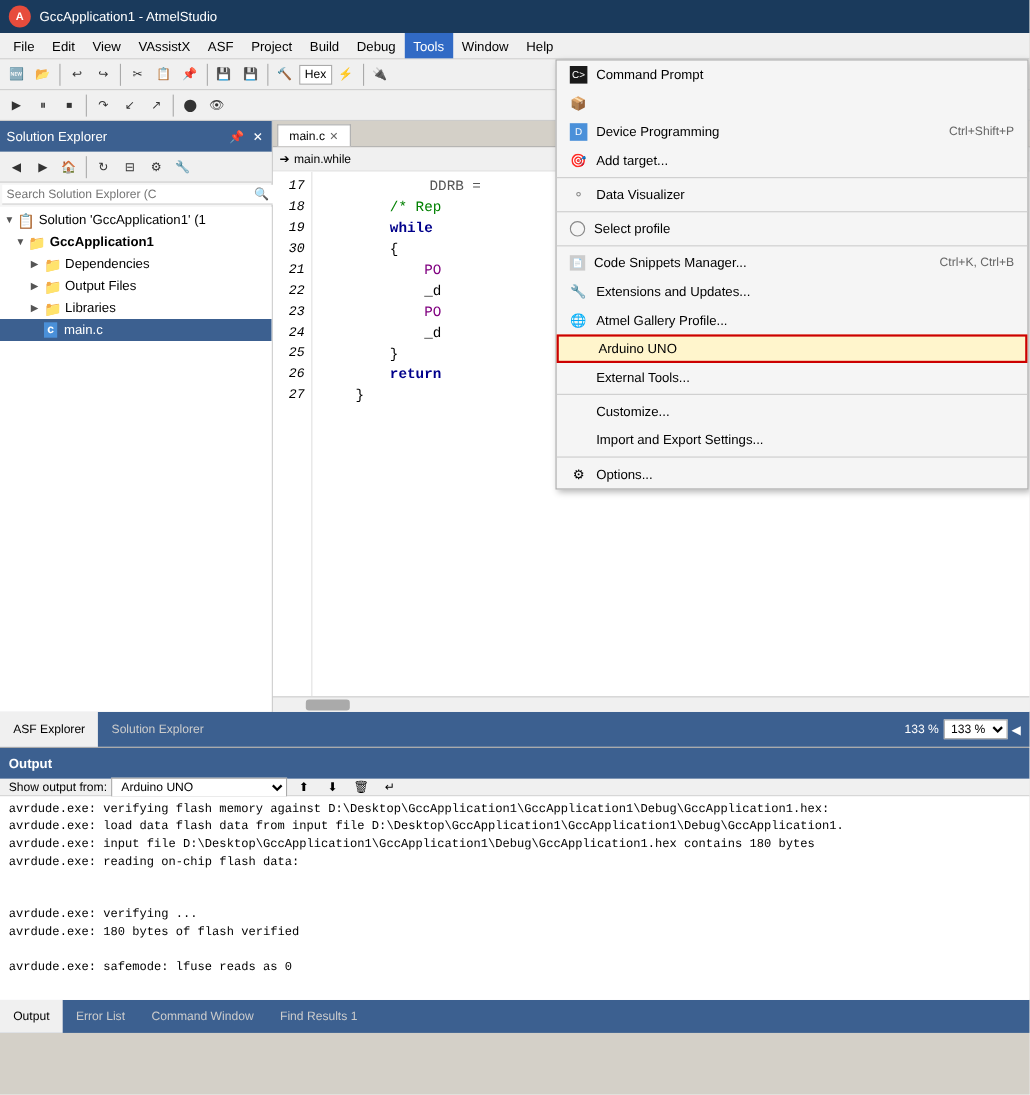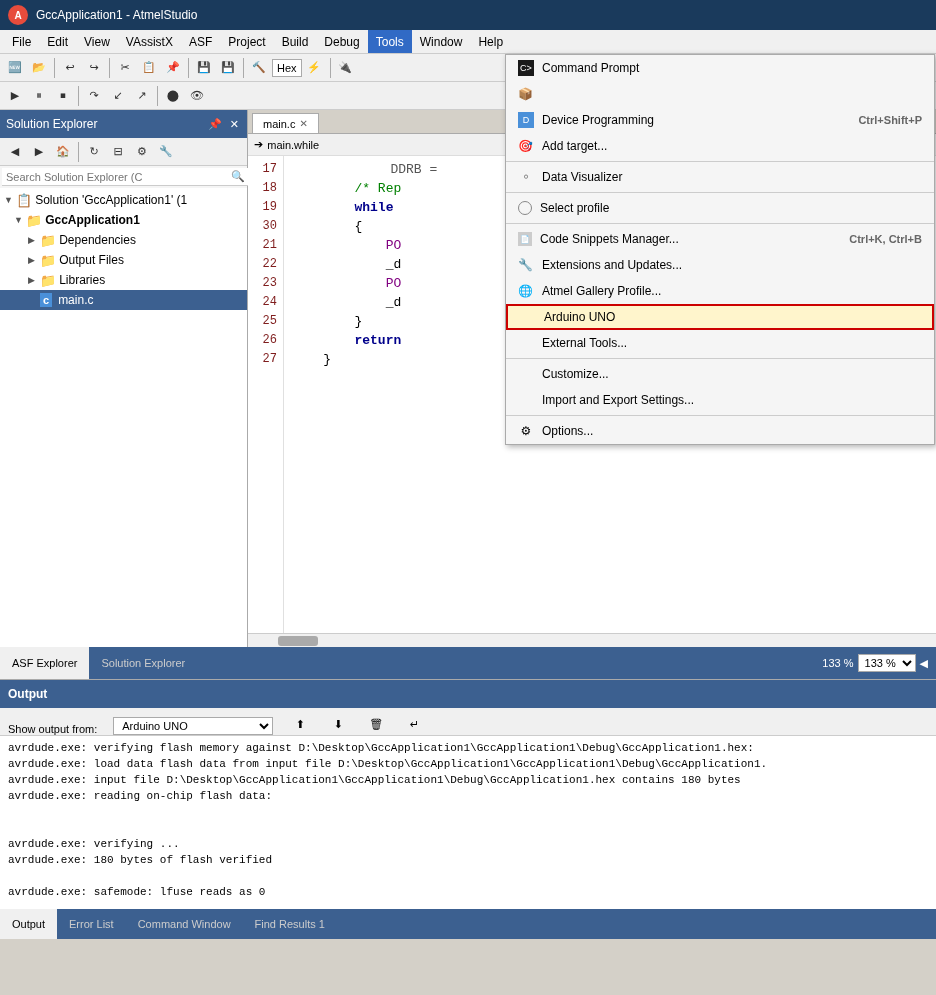--- a/index.html
+++ b/index.html
@@ -191,24 +191,25 @@
       background: white;
       display: flex;
       overflow: hidden;
       font-family: 'Consolas', 'Courier New', monospace;
       font-size: 13px;
     }
     .line-numbers {
       background: white;
       padding: 4px 6px;
       text-align: right;
-      color: #7f1d1d;
+      color: #000000;
       border-right: 1px solid #e0e0e0;
       min-width: 36px;
       user-select: none;
+      font-style: italic;
     }
     .line-num { height: 19px; line-height: 19px; font-size: 12px; }
     .code-content {
       flex: 1;
       padding: 4px 8px;
       overflow: hidden;
     }
     .code-line { height: 19px; line-height: 19px; white-space: pre; }
     .kw { color: #00008b; font-weight: bold; }
     .cm { color: #008000; }
@@ -265,26 +266,26 @@
       color: white;
       height: 28px;
       display: flex;
       align-items: center;
       padding: 0 8px;
       font-size: 12px;
       font-weight: bold;
     }
     .output-toolbar {
       background: #f0f0f0;
-      height: 28px;
-      display: flex;
-      align-items: flex-end;
+      height: 16px;
+      display: flex;
+      align-items: center;
       padding: 0 8px;
       border-bottom: 1px solid #ccc;
-      gap: 16px;
+      gap: 4px;
     }
     .output-source-label { font-size: 11px; }
     .output-source-select {
       font-size: 11px;
       background: white;
       border: 1px solid #aaa;
       padding: 1px 4px;
       width: 160px;
     }
     .output-btn { width: 22px; height: 22px; display: flex; align-items: center; justify-content: center; cursor: pointer; font-size: 11px; border: 1px solid transparent; }
@@ -347,21 +348,21 @@
       gap: 8px;
       height: 26px;
     }
     .dropdown-item.highlighted {
       background: #fff5cc;
       border: 2px solid #cc0000;
     }
     .dropdown-sep { height: 1px; background: #ccc; margin: 2px 0; }
     .dropdown-icon { width: 16px; height: 16px; display: flex; align-items: center; justify-content: center; font-size: 12px; }
     .dropdown-label { flex: 1; }
-    .dropdown-shortcut { color: #666; font-size: 11px; font-weight: bold; }
+    .dropdown-shortcut { color: #666; font-size: 11px; }
 
     
     .app-wrapper { position: relative; width: 936px; height: 995px; }
   </style>
 </head>
 <body>
 
 <div class="app-wrapper">
 
   <div class="title-bar">

